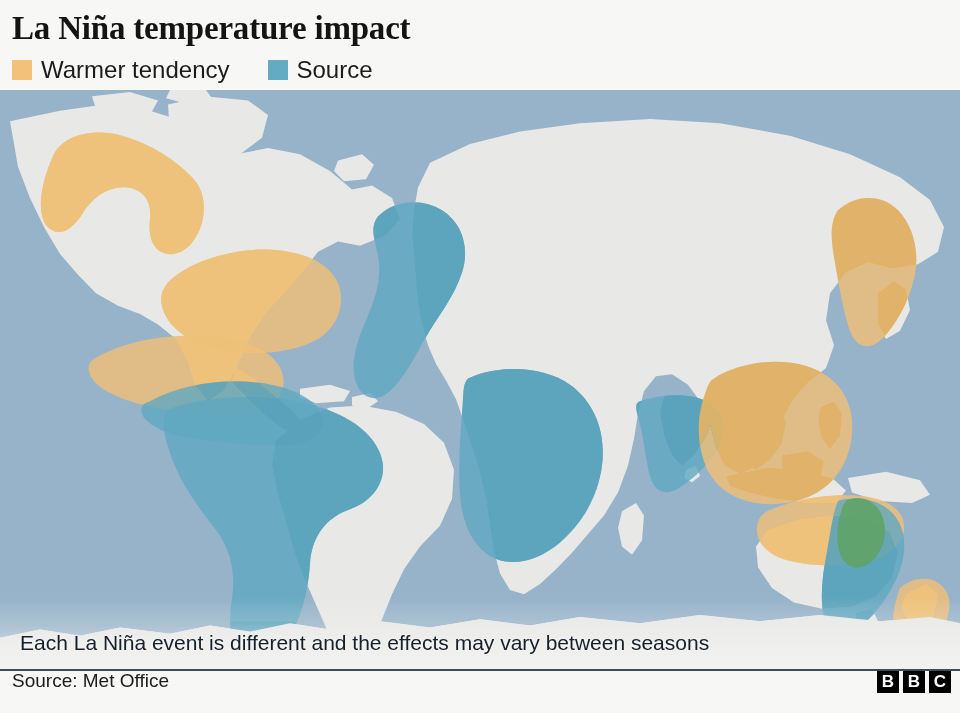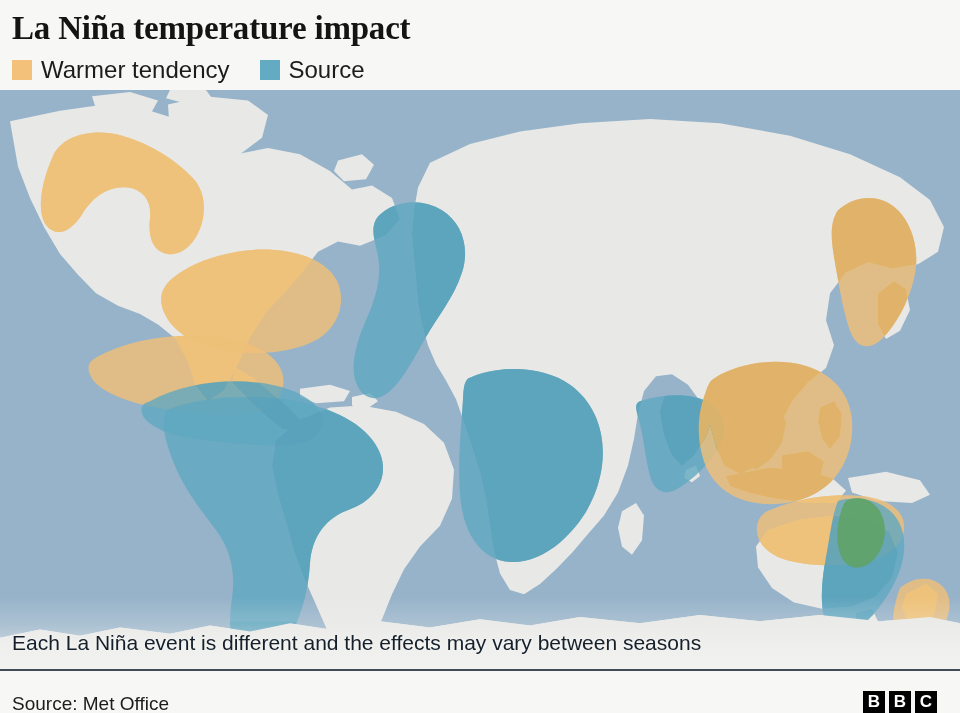--- a/index.html
+++ b/index.html
@@ -35,21 +35,21 @@
     color: #141414;
     letter-spacing: -0.2px;
     line-height: 1.12;
     white-space: nowrap;
   }
 
   .legend {
     display: flex;
     align-items: flex-end;
     margin-top: 11px;
-    gap: 0;
+    gap: 8px;
   }
 
   .legend-item {
     display: flex;
     align-items: center;
     margin-right: 30px;
   }
 
   .swatch {
     width: 20px;
@@ -90,21 +90,21 @@
     background: linear-gradient(to bottom,
         rgba(246,246,244,0) 0%,
         rgba(246,246,244,0.22) 38%,
         rgba(246,246,244,0.52) 70%,
         rgba(246,246,244,0.72) 100%);
     pointer-events: none;
   }
 
   .caption {
     position: absolute;
-    left: 12px;
+    left: 20px;
     bottom: 16px;
     font-size: 21px;
     color: #15202b;
     line-height: 1.15;
     white-space: nowrap;
     text-shadow: 0 0 4px rgba(255,255,255,0.55), 0 0 9px rgba(255,255,255,0.4);
   }
 
   .map-rule {
     position: absolute;
@@ -112,23 +112,23 @@
     height: 2px;
     background: #3f4b55;
   }
 
   
   .footer {
     flex: 0 0 auto;
     height: 42px;
     background: #f7f7f5;
     display: flex;
-    align-items: flex-end;
+    align-items: flex-start;
     justify-content: space-between;
-    padding: 0 23px 0 12px;
+    padding: 0 9px 0 12px;
   }
 
   .source {
     font-size: 19px;
     color: #1c1c1c;
     line-height: 1;
   }
 
   .bbc-logo {
     display: flex;

